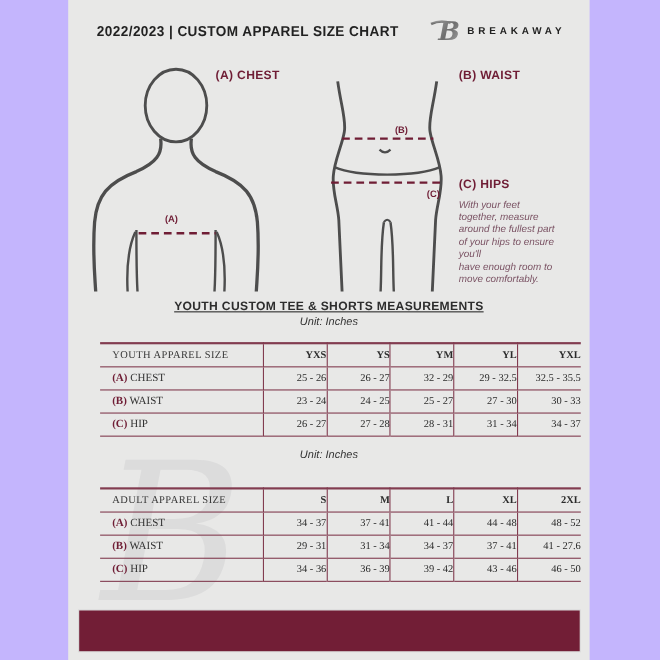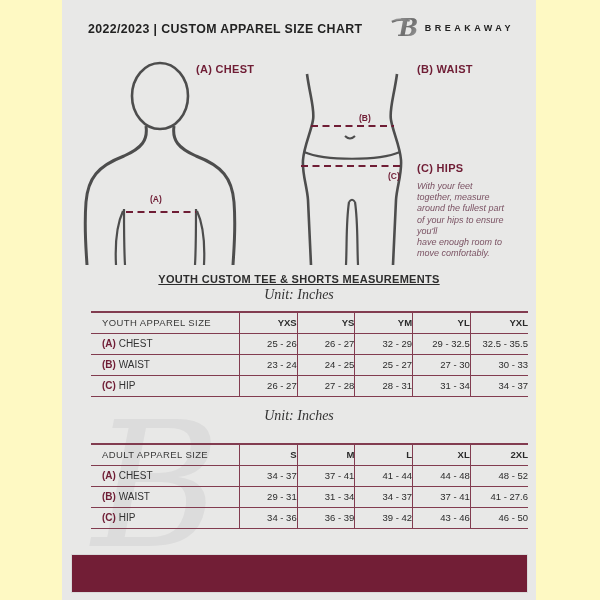--- a/index.html
+++ b/index.html
@@ -1,16 +1,16 @@
 <!DOCTYPE html>
 <html><head>
 <meta charset="utf-8">
 <style>
   html,body{margin:0;padding:0;background:#000;}
-  .stage{position:relative;width:600px;height:600px;background:#fef9c3;overflow:hidden;
+  .stage{position:relative;width:600px;height:600px;background:#c4b5fd;overflow:hidden;
          font-family:"Liberation Sans",sans-serif;}
   .page{position:absolute;left:62px;top:0;width:474px;height:600px;background:#e8e8e7;}
 
   
   .hdr-title{position:absolute;left:26px;top:21px;font-size:13px;font-weight:bold;
              color:#222;letter-spacing:.4px;transform:scaleX(.95);transform-origin:left center;
              white-space:nowrap;}
   .brand{position:absolute;right:22px;top:14px;display:flex;align-items:center;gap:5px;}
   .brand-name{font-size:9px;font-weight:bold;letter-spacing:3.5px;color:#222;}
 
@@ -20,28 +20,28 @@
   .diagram-tag{position:absolute;font-size:8.5px;font-weight:bold;color:#6f1d35;}
 
   .guide{position:absolute;}
   .guide h3{margin:0 0 7px 0;font-size:11px;font-weight:bold;color:#6f1d35;letter-spacing:.3px;}
   .guide p{margin:0;font-size:9px;line-height:11.2px;font-style:italic;color:#7a5263;
            white-space:pre-line;}
 
   
   .section-head{position:absolute;left:0;width:474px;text-align:center;}
   .section-head .t{font-size:11px;font-weight:bold;color:#2d2d2d;letter-spacing:.3px;text-decoration:underline;}
-  .section-head .u{font-size:14px;font-style:italic;color:#333;margin-top:2px;font-family:Liberation Serif, serif;}
+  .section-head .u{font-size:10px;font-style:italic;color:#333;margin-top:2px;}
 
   
   .size-table{position:absolute;left:29px;width:437px;border-collapse:collapse;
               table-layout:fixed;z-index:2;}
   .size-table tr{height:21px;}
   .size-table thead tr{border-top:2px solid #823c50;}
-  .size-table tr{border-bottom:1.5px solid #823c50;}
+  .size-table tr{border-bottom:1.5px solid #823c50;font-family:Liberation Serif, serif;}
   .size-table th,.size-table td{border-left:1.5px solid #823c50;padding:0;text-align:right;
               font-size:9.5px;color:#2b2b2b;}
   .size-table th{font-weight:bold;}
   .size-table th.first,.size-table td.first{border-left:none;width:137px;text-align:left;
               padding-left:11px;}
   .size-table th.first{font-weight:normal;letter-spacing:.4px;color:#3a3a3a;}
   .size-table td.first{font-size:10px;color:#333;}
   .size-table .tag{font-weight:bold;color:#6f1d35;}
 
   .watermark{position:absolute;left:30px;top:398px;font-family:"DejaVu Serif",serif;

